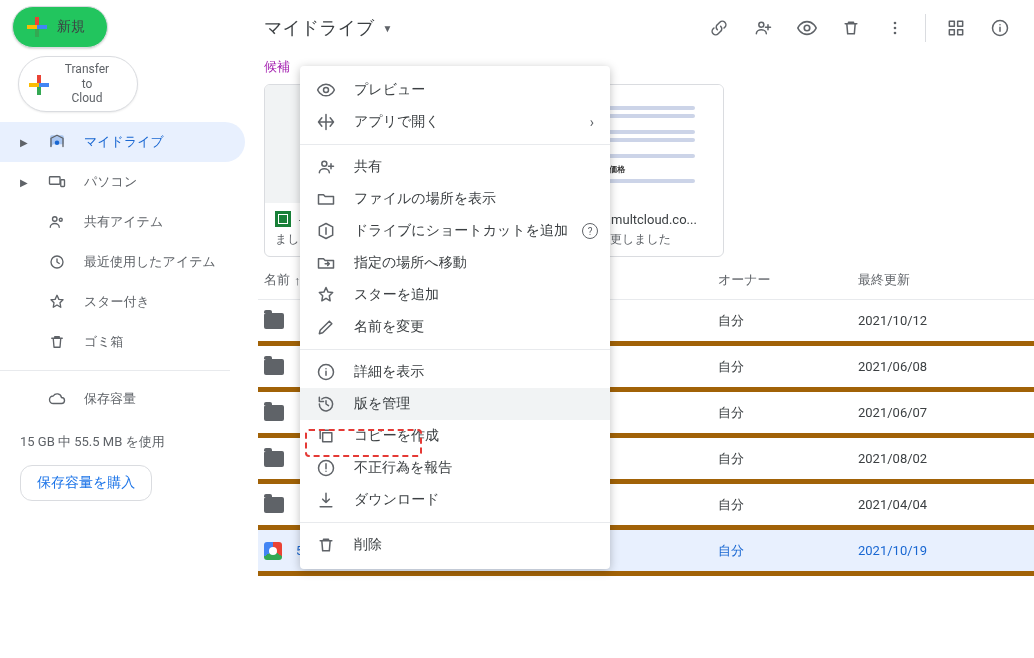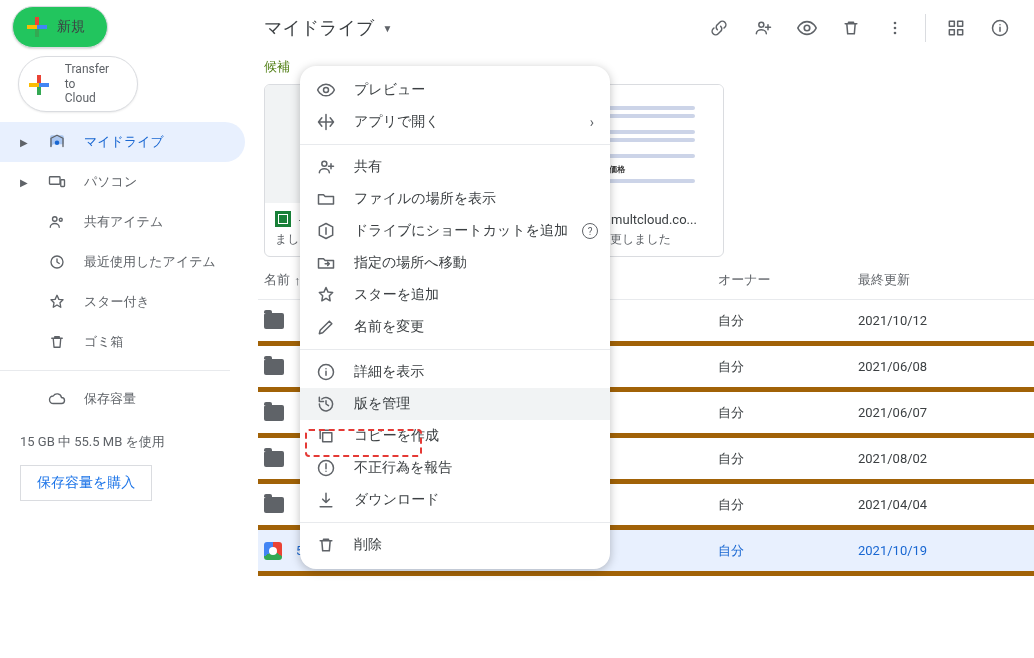--- a/index.html
+++ b/index.html
@@ -5,40 +5,40 @@
 * { box-sizing: border-box; margin: 0; padding: 0; }
 body { font-family: Roboto, Arial, sans-serif; font-size: 13px; color: #3c4043; background: #fff; width: 1034px; height: 658px; overflow: hidden; position: relative; }
 .sidebar { position: absolute; left: 0; top: 0; width: 245px; height: 658px; }
 .new-btn { display: inline-flex; align-items: center; gap: 10px; background: #22c55e; border: 1px solid #dadce0; border-radius: 24px; padding: 10px 22px 10px 14px; margin: 6px 0 0 12px; font-size: 14px; box-shadow: 0 1px 2px rgba(0,0,0,.15); cursor: pointer; }
 .plus-icon { width: 20px; height: 20px; position: relative; }
 .plus-icon::before, .plus-icon::after { content:''; position:absolute; background:#34a853; }
 .plus-icon::before { left:8px; top:0; width:4px; height:20px; background: linear-gradient(180deg,#ea4335 0 50%,#34a853 50% 100%); }
 .plus-icon::after { top:8px; left:0; width:20px; height:4px; background: linear-gradient(90deg,#fbbc04 0 50%,#4285f4 50% 100%); }
 .transfer-btn { display:flex; flex-direction:column; align-items:center; justify-content:center; width:120px; height:56px; background:#fff; border:1px solid #dadce0; border-radius:28px; margin: 8px 0 10px 18px; font-size:12px; color:#5f6368; line-height:1.2; box-shadow:0 1px 2px rgba(0,0,0,.08); position:relative; overflow:hidden; }
 .transfer-btn .plus-icon { position:absolute; left:10px; top:18px; }
-.transfer-btn .ttext { margin-left:18px; font-size:12px; color:#5f6368;}
+.transfer-btn .ttext { margin-left:18px; text-align:center; font-size:12px; color:#5f6368;}
 .nav { margin-top: 6px; }
 .nav-item { display:flex; align-items:center; gap:18px; height:40px; padding: 0 16px 0 20px; cursor:pointer; border-radius: 0 20px 20px 0; font-size:13px; color:#5f6368; }
 .nav-item.active { background:#e8f0fe; color:#1967d2; }
 .nav-item .exp { width:10px; color:#5f6368; font-size:10px; display:inline-block; }
 .nav-item .nico { width:18px; height:18px; display:flex; align-items:center; justify-content:center; }
 .divider { border-top:1px solid #e8eaed; margin:8px 0; width:230px; }
 .storage-block { padding: 6px 16px 0 20px; }
 .storage-text { font-size:13px; color:#5f6368; margin: 8px 0 14px; }
-.buy-btn { display:inline-flex; align-items:center; justify-content:center; border:1px solid #dadce0; color:#1a73e8; border-radius:0; padding: 8px 16px; font-size:14px; cursor:pointer; }
+.buy-btn { display:inline-flex; align-items:center; justify-content:center; border:1px solid #dadce0; color:#1a73e8; border-radius:12px; padding: 8px 16px; font-size:14px; cursor:pointer; }
 
 .main { position:absolute; left:258px; top:0; right:0; bottom:0; }
 .header { display:flex; align-items:center; height:56px; }
 .breadcrumb { display:flex; align-items:center; gap:8px; font-size:18px; color:#3c4043; padding-left:6px; flex:1; cursor:pointer; }
 .bc-caret { font-size:10px; color:#5f6368; }
 .toolbar { display:flex; align-items:center; gap:0; padding-right:12px; }
 .tbtn { width:44px; height:44px; display:flex; align-items:center; justify-content:center; color:#5f6368; cursor:pointer; border-radius:50%; }
 .tdivider { width:1px; height:28px; background:#dadce0; margin: 0 8px; }
 
-.suggest-label { font-size:13px; color:#4d7c0f; padding:2px 0 8px 6px; }
+.suggest-label { font-size:13px; color:#a21caf; padding:2px 0 8px 6px; }
 .cards { display:flex; gap:16px; padding-left:6px; }
 .card { width:222px; border:1px solid #dadce0; border-radius:6px; background:#fff; overflow:hidden; }
 .card .thumb { height:118px; background:#f8f9fa; display:flex; align-items:center; justify-content:center; position:relative; }
 .card .thumb.ph2 { background:#fff; padding:8px; }
 .skel { width:80%; }
 .skel .line { height:4px; background:#ccd4e8; margin:4px 0; border-radius:2px; }
 .skel .line.s { width:40%; }
 .multcloud-label { font-size:8px; font-weight:bold; color:#333; margin-top:6px; }
 .card .meta { padding:8px 10px; }
 .card .meta .fname { font-size:13px; color:#3c4043; white-space:nowrap; overflow:hidden; text-overflow:ellipsis; display:flex; align-items:center; gap:8px; }
@@ -58,21 +58,21 @@
 .row { display:flex; align-items:center; height:46px; padding:0 6px; border-bottom:5px solid #a16207; font-size:13px; }
 .row .col-name { display:flex; align-items:center; gap:14px; color:#3c4043;}
 .row.selected { background:#e8f0fe; }
 .row.selected .col-name, .row.selected .col-owner, .row.selected .col-mod { color:#1967d2; }
 .folder-ico { width:20px; height:16px; background:#5f6368; border-radius:2px; position:relative; }
 .folder-ico::before { content:''; position:absolute; top:-3px; left:0; width:8px; height:3px; background:#5f6368; border-radius:2px 2px 0 0; }
 .img-ico { width:18px; height:18px; border-radius:3px; background: conic-gradient(#ea4335 0 33%, #34a853 33% 66%, #4285f4 66% 100%); position:relative; }
 .img-ico::after { content:''; position:absolute; left:5px; top:5px; width:8px; height:8px; background:#fff; border-radius:50%; }
 
 
-.ctx-menu { position:absolute; left:300px; top:66px; width:310px; background:#fff; border-radius:16px; box-shadow: 0 2px 10px rgba(0,0,0,.25); padding:8px 0; z-index:100; }
+.ctx-menu { position:absolute; left:300px; top:66px; width:310px; background:#fff; border-radius:4px; box-shadow: 0 2px 10px rgba(0,0,0,.25); padding:8px 0; z-index:100; }
 .ctx-item { display:flex; align-items:center; gap:18px; height:32px; padding:0 16px; font-size:14px; color:#3c4043; cursor:pointer; position:relative; }
 .ctx-item:hover, .ctx-item.hover { background:#f1f3f4; }
 .ctx-item .cico { width:20px; height:20px; display:flex; align-items:center; justify-content:center; color:#5f6368; }
 .ctx-item .chev { position:absolute; right:16px; color:#5f6368; font-size:14px; }
 .ctx-item .help { position:absolute; right:12px; width:16px; height:16px; border:1.5px solid #5f6368; border-radius:50%; display:flex; align-items:center; justify-content:center; font-size:10px; color:#5f6368; }
 .ctx-sep { border-top:1px solid #e8eaed; margin:6px 0; }
 .highlight-box { position:absolute; border:2px dashed #e53935; border-radius:4px; pointer-events:none; z-index:101; }
 
 svg { display:block; }
 .ico-stroke { stroke:#5f6368; stroke-width:1.8; fill:none; stroke-linecap:round; stroke-linejoin:round; }

